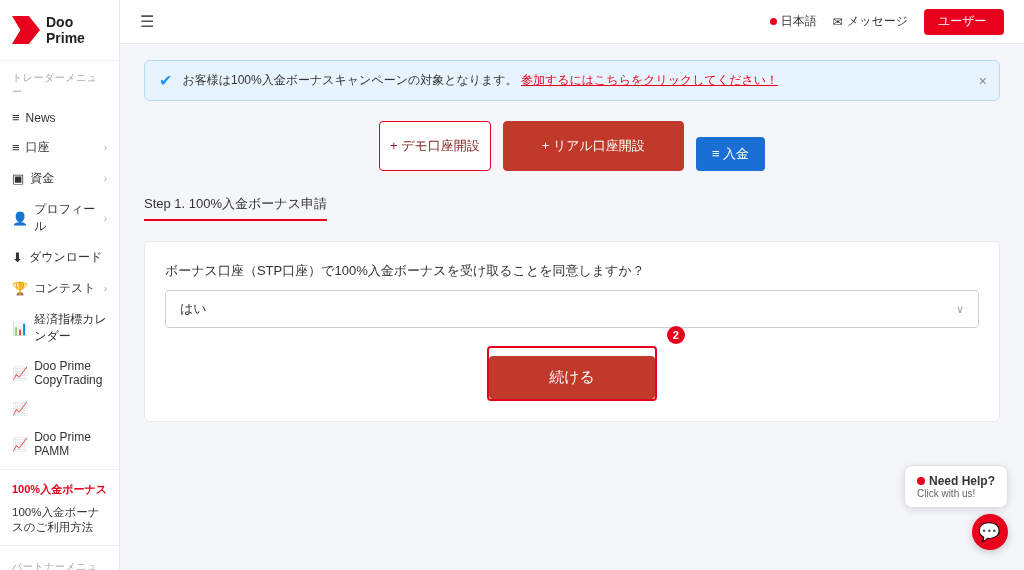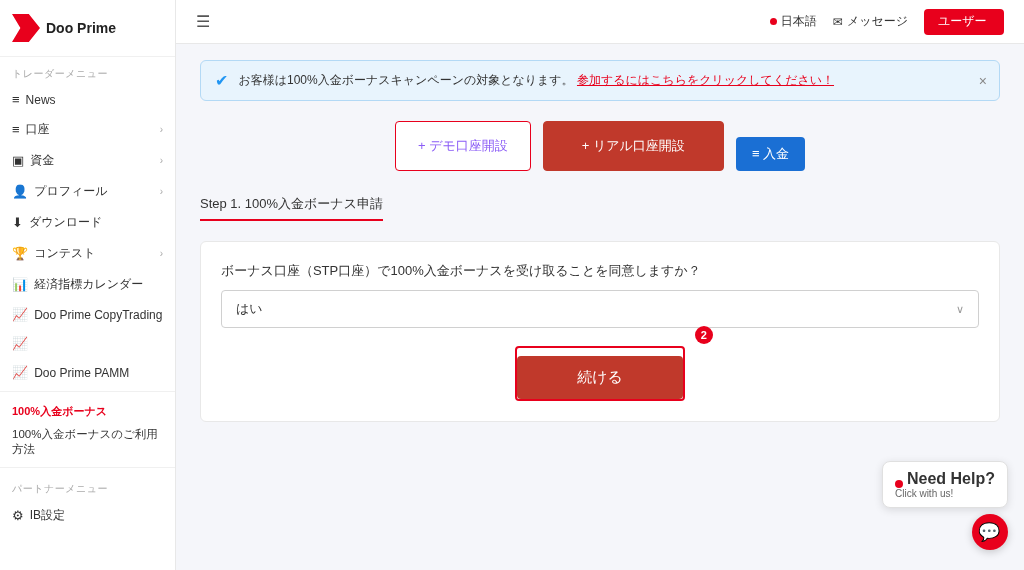--- a/index.html
+++ b/index.html
@@ -1,20 +1,20 @@
 <!DOCTYPE html>
 <html><head>
   <meta charset="utf-8">
   <style>
     * { box-sizing: border-box; margin: 0; padding: 0; }
     body { font-family: 'Hiragino Sans', 'Meiryo', 'Yu Gothic', sans-serif; font-size: 13px; background: #f5f6fa; display: flex; height: 570px; overflow: hidden; }
 
     
     .sidebar {
-      width: 176px;
+      width: 120px;
       background: #fff;
       height: 570px;
       overflow-y: auto;
       border-right: 1px solid #e8e8e8;
       flex-shrink: 0;
     }
     .sidebar-logo {
       display: flex;
       align-items: center;
       padding: 14px 12px;
@@ -115,23 +115,23 @@
 
     
     .action-buttons {
       display: flex;
       gap: 12px;
       justify-content: center;
       margin-bottom: 24px;
     }
     .btn-demo {
       border: 1.5px solid #e8001c;
-      color: #8b5cf6;
-      background: #fff;
-      padding: 8px 22px;
+      color: #7f1d1d;
+      background: #fff;
+      padding: 8px 10px;
       border-radius: 4px;
       cursor: pointer;
       font-size: 13px;
       display: flex;
       align-items: center;
       gap: 6px;
     }
     .btn-real {
       border: 1.5px solid #c0392b;
       color: #fff;
@@ -295,21 +295,21 @@
     }
     .help-bubble {
       background: #fff;
       border: 1px solid #e0e0e0;
       border-radius: 8px;
       padding: 8px 12px;
       font-size: 12px;
       color: #333;
       box-shadow: 0 2px 8px rgba(0,0,0,0.12);
     }
-    .help-bubble-title { font-weight: 700; font-size: 16px; display: flex; align-items: flex-end; gap: 4px; }
+    .help-bubble-title { font-weight: 700; font-size: 12px; display: flex; align-items: center; gap: 4px; }
     .help-bubble-sub { font-size: 10px; color: #666; }
     .help-dot { width: 8px; height: 8px; background: #e8001c; border-radius: 50%; }
     .help-chat-btn {
       background: #e8001c;
       color: #fff;
       border-radius: 50%;
       width: 36px;
       height: 36px;
       display: flex;
       align-items: center;

